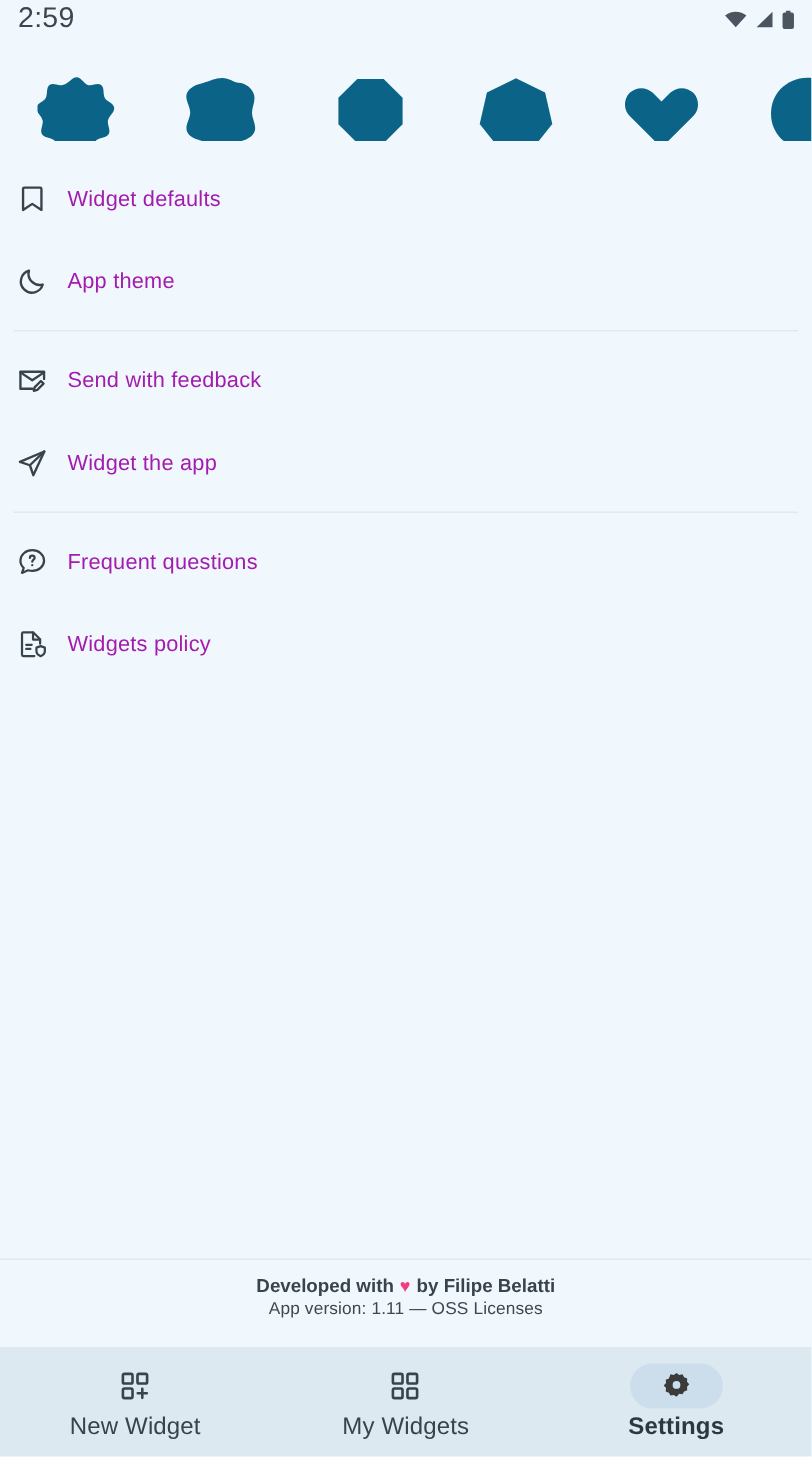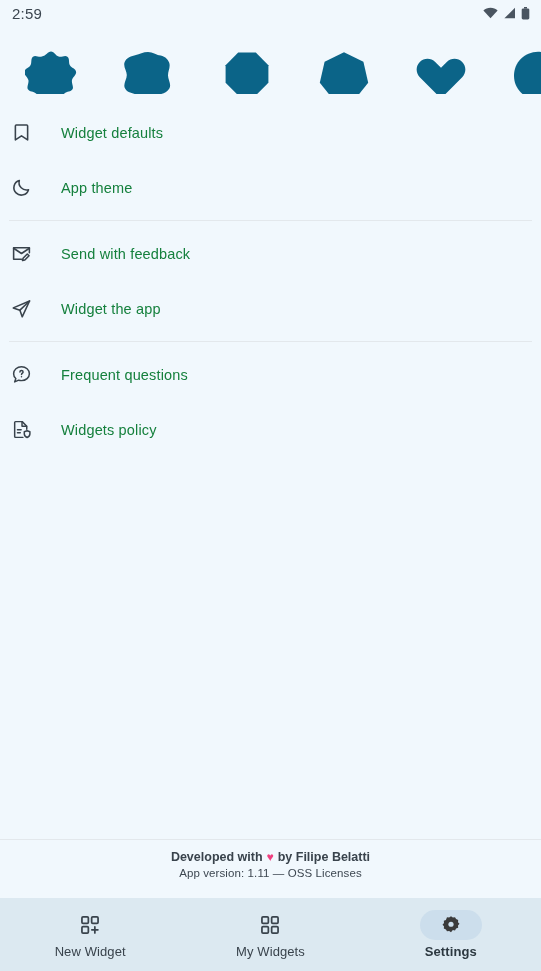--- a/index.html
+++ b/index.html
@@ -16,21 +16,21 @@
     display:flex; flex-direction:column;
   }
 
   
   .statusbar {
     height:26px; flex:0 0 26px;
     display:flex; align-items:center; justify-content:space-between;
     padding:0 11px 0 12px;
     background:#f1f8fd;
   }
-  .status-clock { font-size:15px; color:#3b4650; letter-spacing:.2px; }
+  .status-clock { font-size:19px; color:#3b4650; letter-spacing:.2px; }
   .status-icons { display:flex; align-items:center; gap:5px; }
   .status-icons svg { display:block; }
 
   
   .shapes-row {
     flex:0 0 68px; height:68px;
     position:relative; overflow:hidden;
     background:#f1f8fd;
   }
   .shape { position:absolute; top:24px; }
@@ -44,23 +44,23 @@
     padding-left:9px;
     cursor:pointer;
   }
   .row .ico {
     width:25px; height:25px;
     display:flex; align-items:center; justify-content:center;
     flex:0 0 25px;
   }
   .row .ico svg { display:block; }
   .row .label {
-    margin-left:27px;
+    margin-left:11px;
     font-size:14.5px;
-    color:#15803d;
+    color:#a21caf;
     letter-spacing:.15px;
   }
   .divider {
     height:1px;
     background:#e3e8ec;
     margin:5px 9px 5px 9px;
   }
 
   
   .footer-sep { height:1px; background:#e3e8ec; }
@@ -93,21 +93,21 @@
     cursor:pointer;
     height:100%;
   }
   .nav-pill {
     width:62px; height:30px;
     border-radius:16px;
     display:flex; align-items:center; justify-content:center;
   }
   .nav-pill.active { background:#ccdeec; }
   .nav-pill svg { display:block; }
-  .nav-label { font-size:13px; color:#39434c; letter-spacing:.1px; }
+  .nav-label { font-size:16px; color:#39434c; letter-spacing:.1px; }
   .nav-item.selected .nav-label { color:#2c3840; font-weight:bold; }
 </style>
 </head>
 <body>
 
 <div id="app">
 
   <div class="statusbar">
     <div class="status-clock">2:59</div>
     <div class="status-icons">

